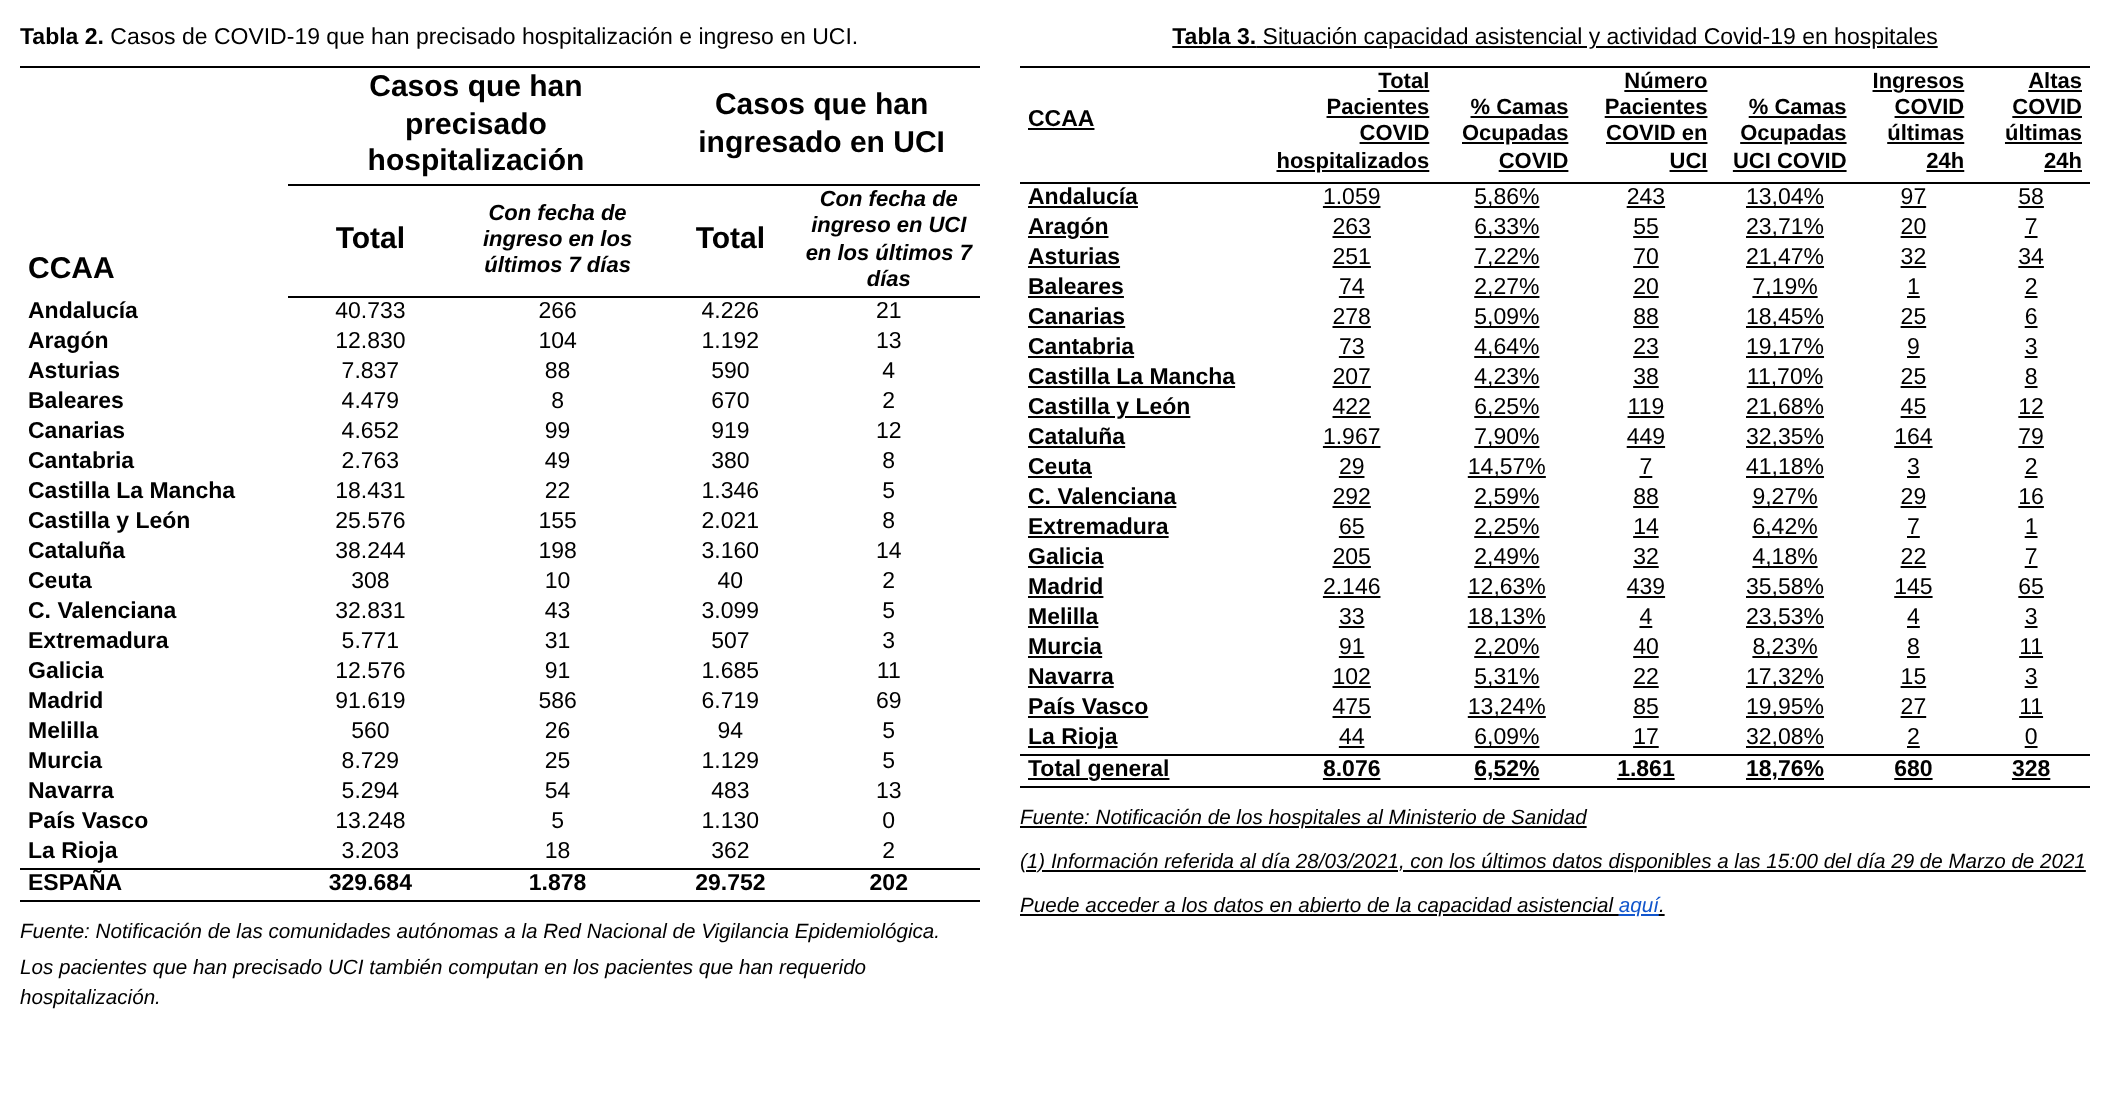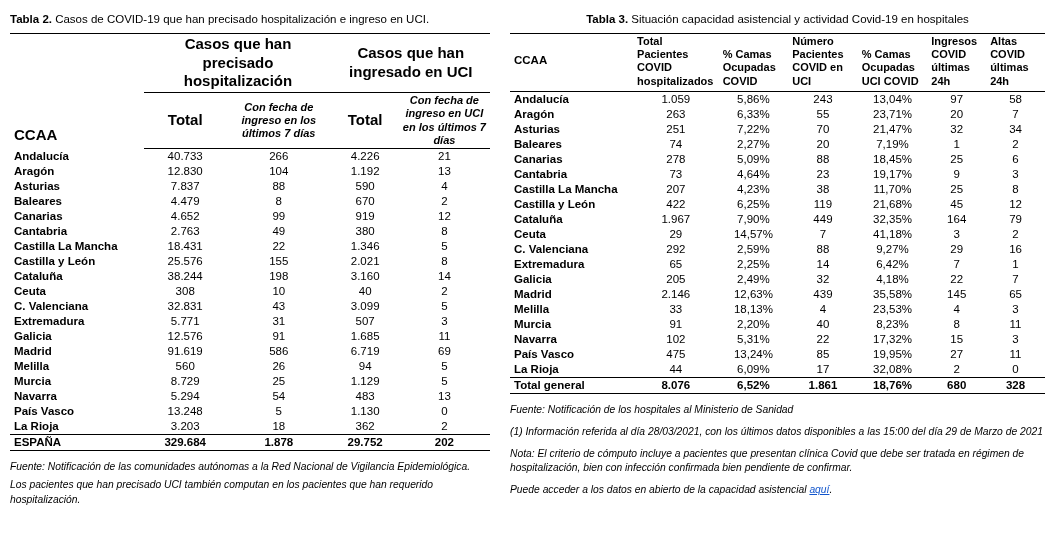--- a/index.html
+++ b/index.html
@@ -23,20 +23,21 @@
   }
   .panel {
     box-sizing: border-box;
     padding: 8px 10px 0 10px;
   }
   .panel-left {
     width: 500px;
   }
   .panel-right {
     width: 555px;
+    text-decoration: underline;
   }
   .tbl-caption {
     font-size: 11.5px;
     margin: 4px 0 6px 0;
     line-height: 1.3;
   }
   .tbl-caption .lbl {
     font-weight: bold;
   }
   .panel-right .tbl-caption {
@@ -86,21 +87,21 @@
   .t2 tbody tr td {
     padding-top: 1.5px;
     padding-bottom: 1.5px;
   }
   .t2 .total td {
     font-weight: bold;
   }
   
   .t3 th {
     font-weight: bold;
-    text-align: left;
+    text-align: right;
     font-size: 11px;
     line-height: 1.2;
     vertical-align: bottom;
     padding-bottom: 3px;
   }
   .t3 th.name {
     text-align: left;
     vertical-align: middle;
     font-size: 11.5px;
   }
@@ -525,18 +526,17 @@
           <td class="num">18,76%</td>
           <td class="num">680</td>
           <td class="num">328</td>
         </tr>
       </tbody>
     </table>
 
     <div class="notes">
       <p>Fuente: Notificación de los hospitales al Ministerio de Sanidad</p>
       <p class="gap">(1) Información referida al día 28/03/2021, con los últimos datos disponibles a las 15:00 del día 29 de Marzo de 2021</p>
-      <p class="gap">Nota: El criterio de cómputo incluye a pacientes que presentan clínica Covid que debe ser tratada en régimen de hospitalización, bien con infección confirmada bien pendiente de confirmar.</p>
       <p class="gap"><span>Puede acceder a los datos en abierto de la capacidad asistencial </span><a class="link" href="#">aquí</a><span>.</span></p>
     </div>
   </div>
 
 </div>
 
 </body></html>

